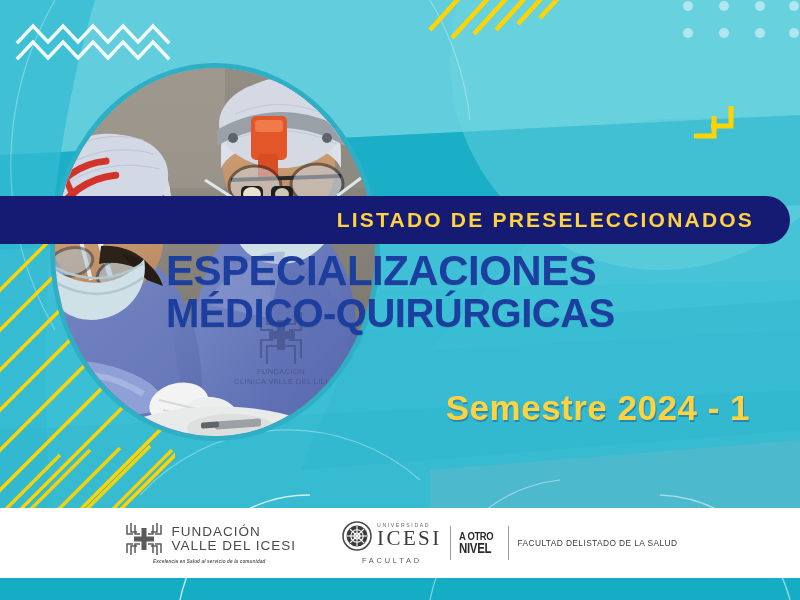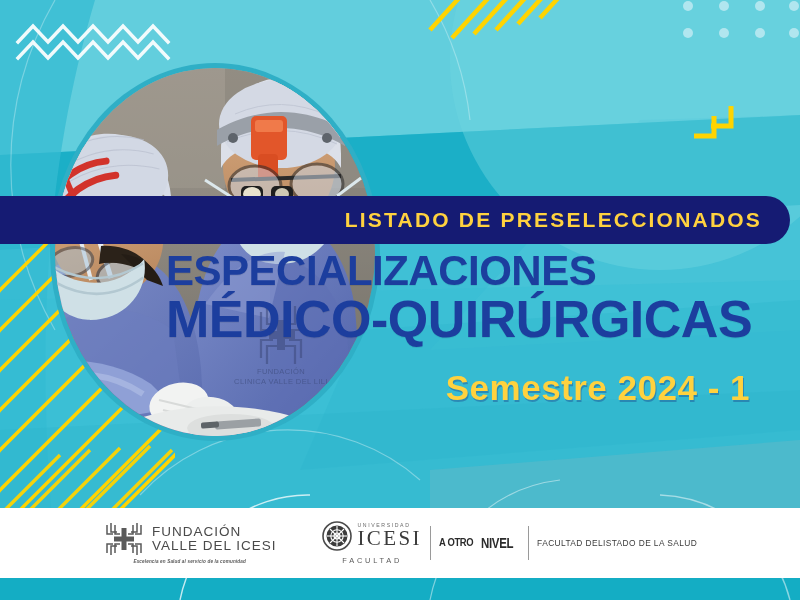--- a/index.html
+++ b/index.html
@@ -41,21 +41,21 @@
   }
   .badge-pill {
     position:absolute;
     left:0; top:0;
     width:100%; height:100%;
     background:#151B73;
     border-radius:0 26px 26px 0;
   }
   .badge-text {
     position:absolute;
-    right:28px; top:0;
+    right:36px; top:0;
     height:48px;
     line-height:48px;
     color:#FFD23F;
     font-size:21px;
     font-weight:700;
     letter-spacing:2.2px;
     white-space:nowrap;
     font-family:"Liberation Sans", sans-serif;
   }
 
@@ -70,25 +70,25 @@
     display:block;
     color:#1C3E9E;
     font-size:42px;
     font-weight:900;
     line-height:1.02;
     letter-spacing:-0.5px;
     white-space:nowrap;
     font-family:"Liberation Sans", sans-serif;
     text-shadow:0 1px 0 rgba(0,0,0,0.08);
   }
-  .headline .line.l2 { font-size:52px; }
+  .headline .line.l2 { font-size:40px; }
 
   .semester {
     position:absolute;
-    right:50px; top:368px;
+    right:50px; top:388px;
     z-index:8;
     color:#FFD23F;
     font-size:35px;
     font-weight:700;
     letter-spacing:0.5px;
     white-space:nowrap;
     text-shadow:1px 2px 0 rgba(21,27,115,0.30);
     font-family:"Liberation Sans", sans-serif;
   }
 
@@ -137,21 +137,21 @@
     font-size:21px; letter-spacing:2.4px; color:#3B3B3B;
     font-family:"Liberation Serif", serif;
     line-height:1;
   }
   .icesi-posg {
     font-size:7.4px; letter-spacing:2.8px; color:#5A5A5A;
     margin-top:5px;
     font-family:"Liberation Sans", sans-serif;
   }
   .vbar { width:1px; height:34px; background:#9A9A9A; }
-  .nivel-box { display:flex; line-height:0.92; }
+  .nivel-box { display:flex; flex-direction:column; line-height:0.92; }
   .nivel-box b {
     font-size:11.5px; color:#2B2B2B; letter-spacing:-0.4px;
     font-family:"Liberation Sans", sans-serif;
     transform:scaleX(0.82); transform-origin:left center;
   }
   .nivel-box b.big { font-size:14px; }
   .facultad { display:flex; flex-direction:row; line-height:1.25; }
   .facultad span {
     font-size:8.4px; color:#3B3B3B; letter-spacing:0.4px;
     font-family:"Liberation Sans", sans-serif;

